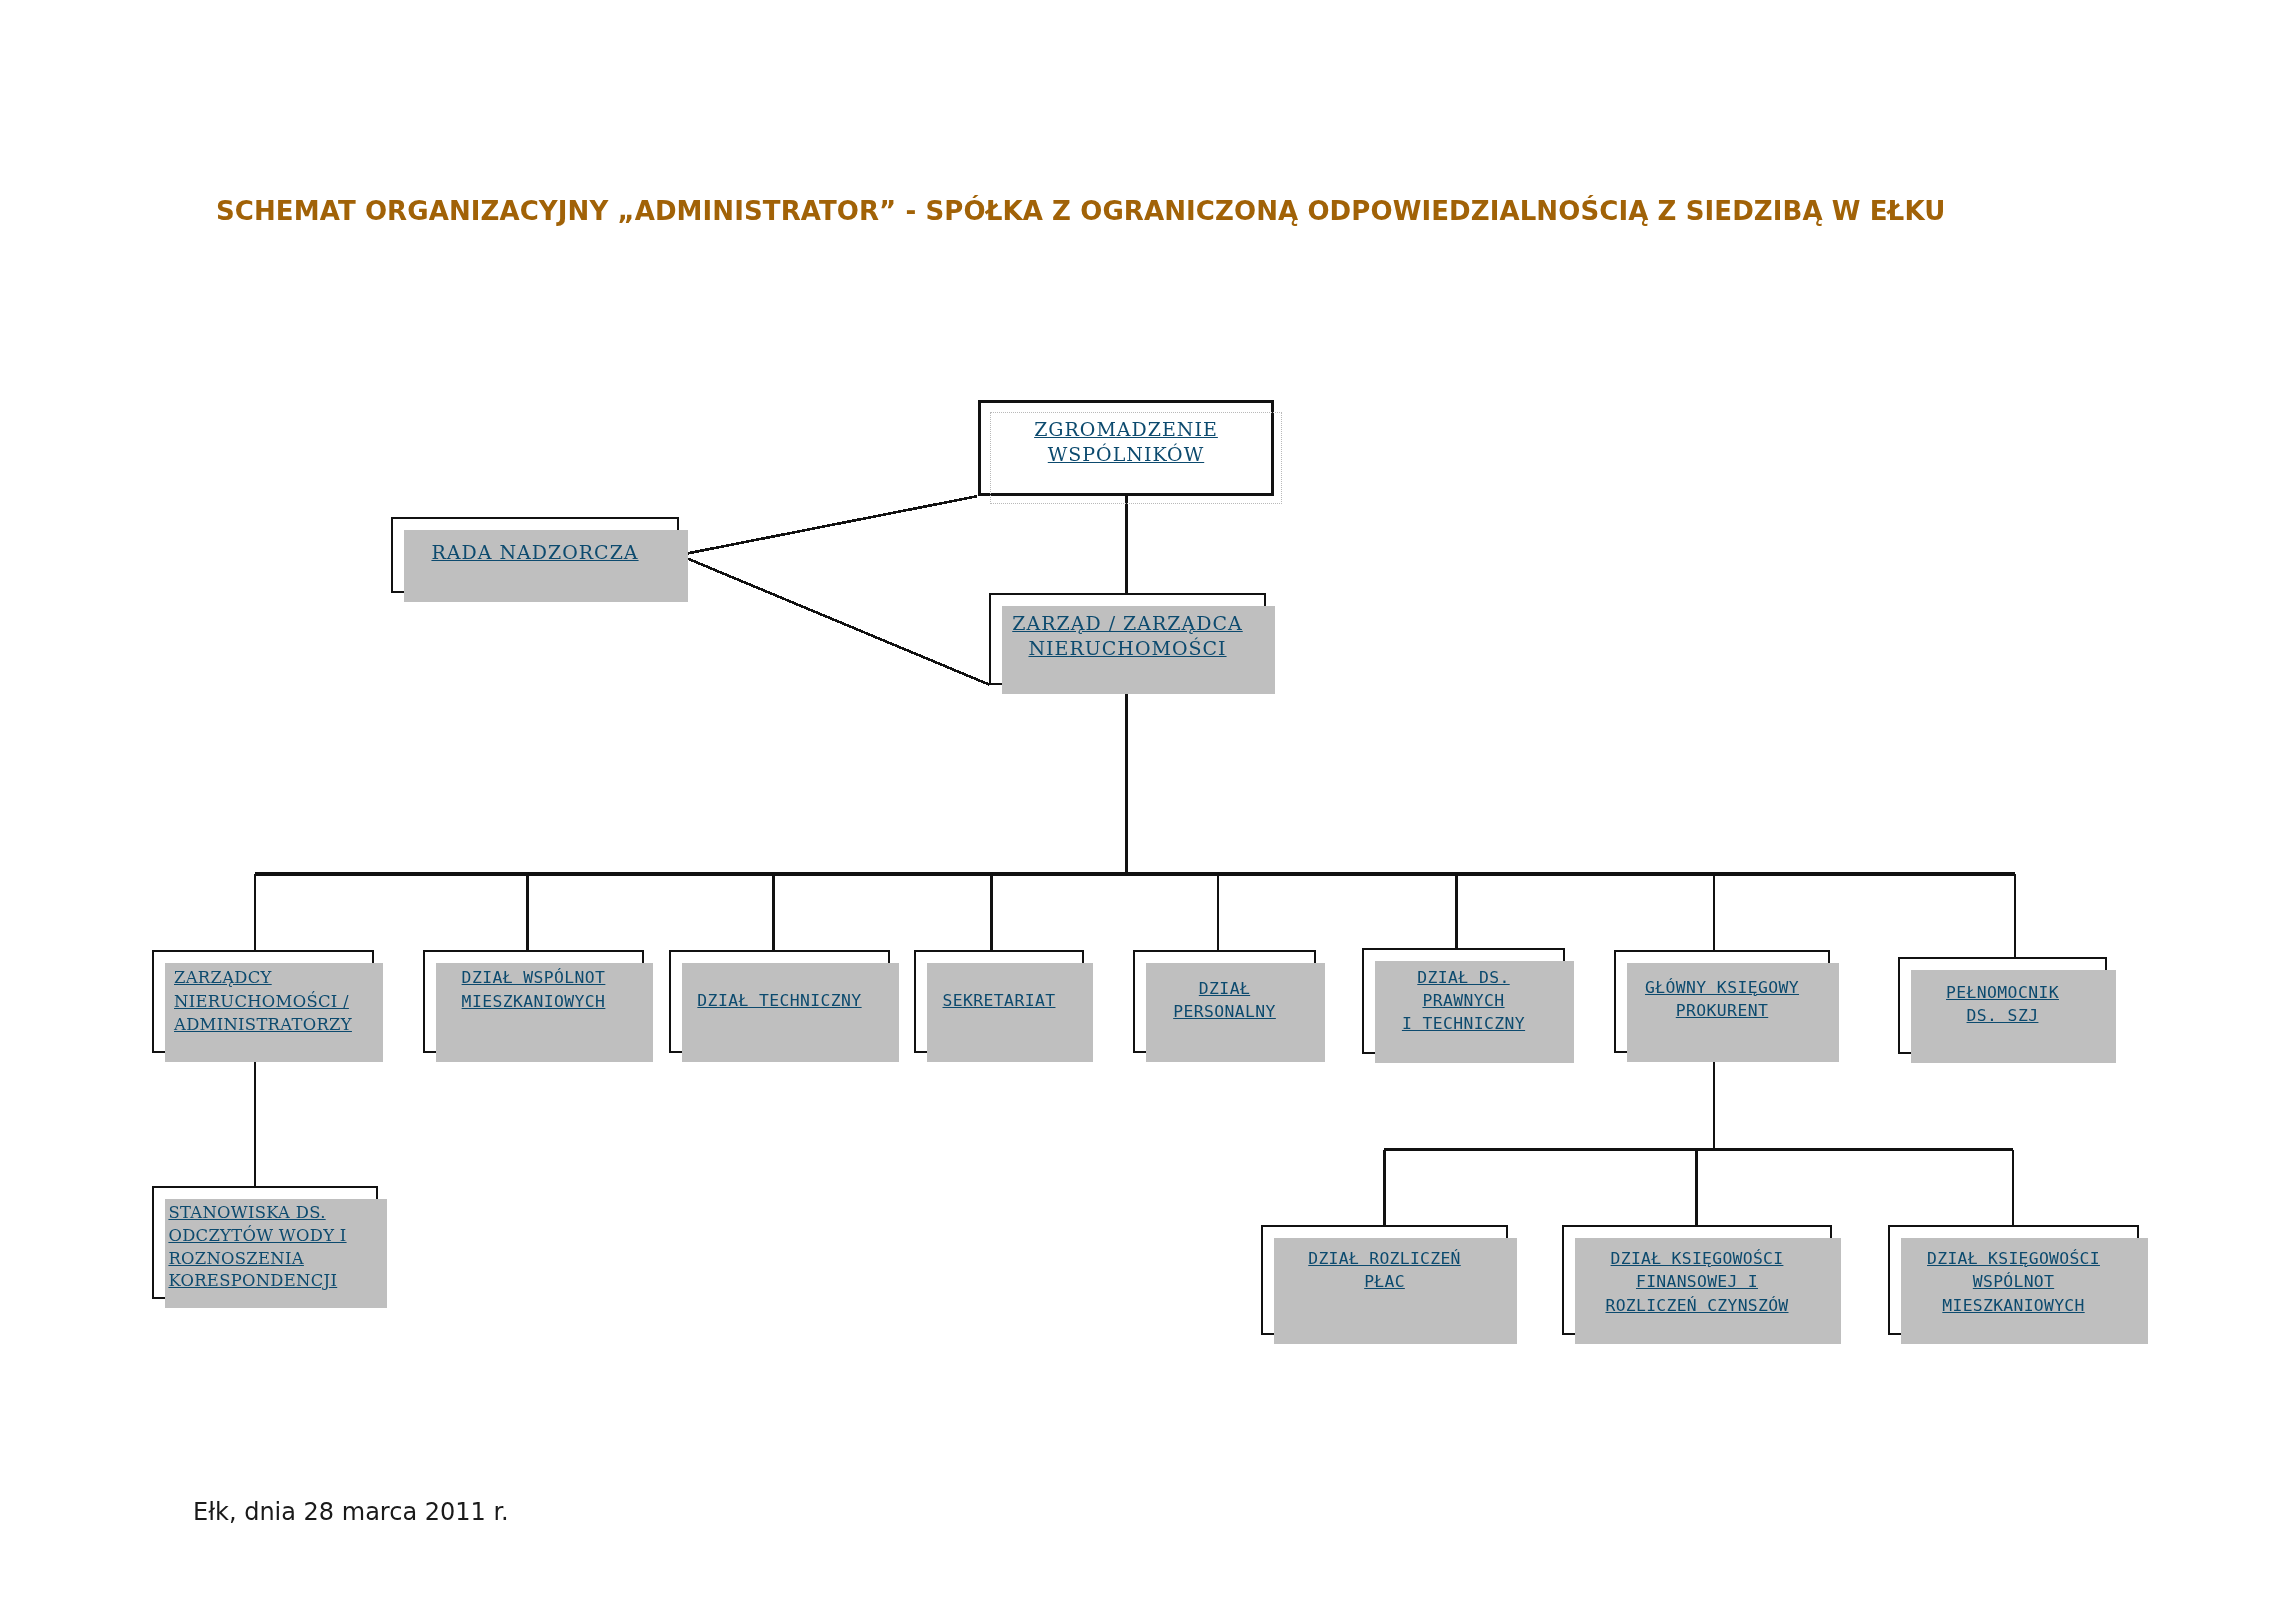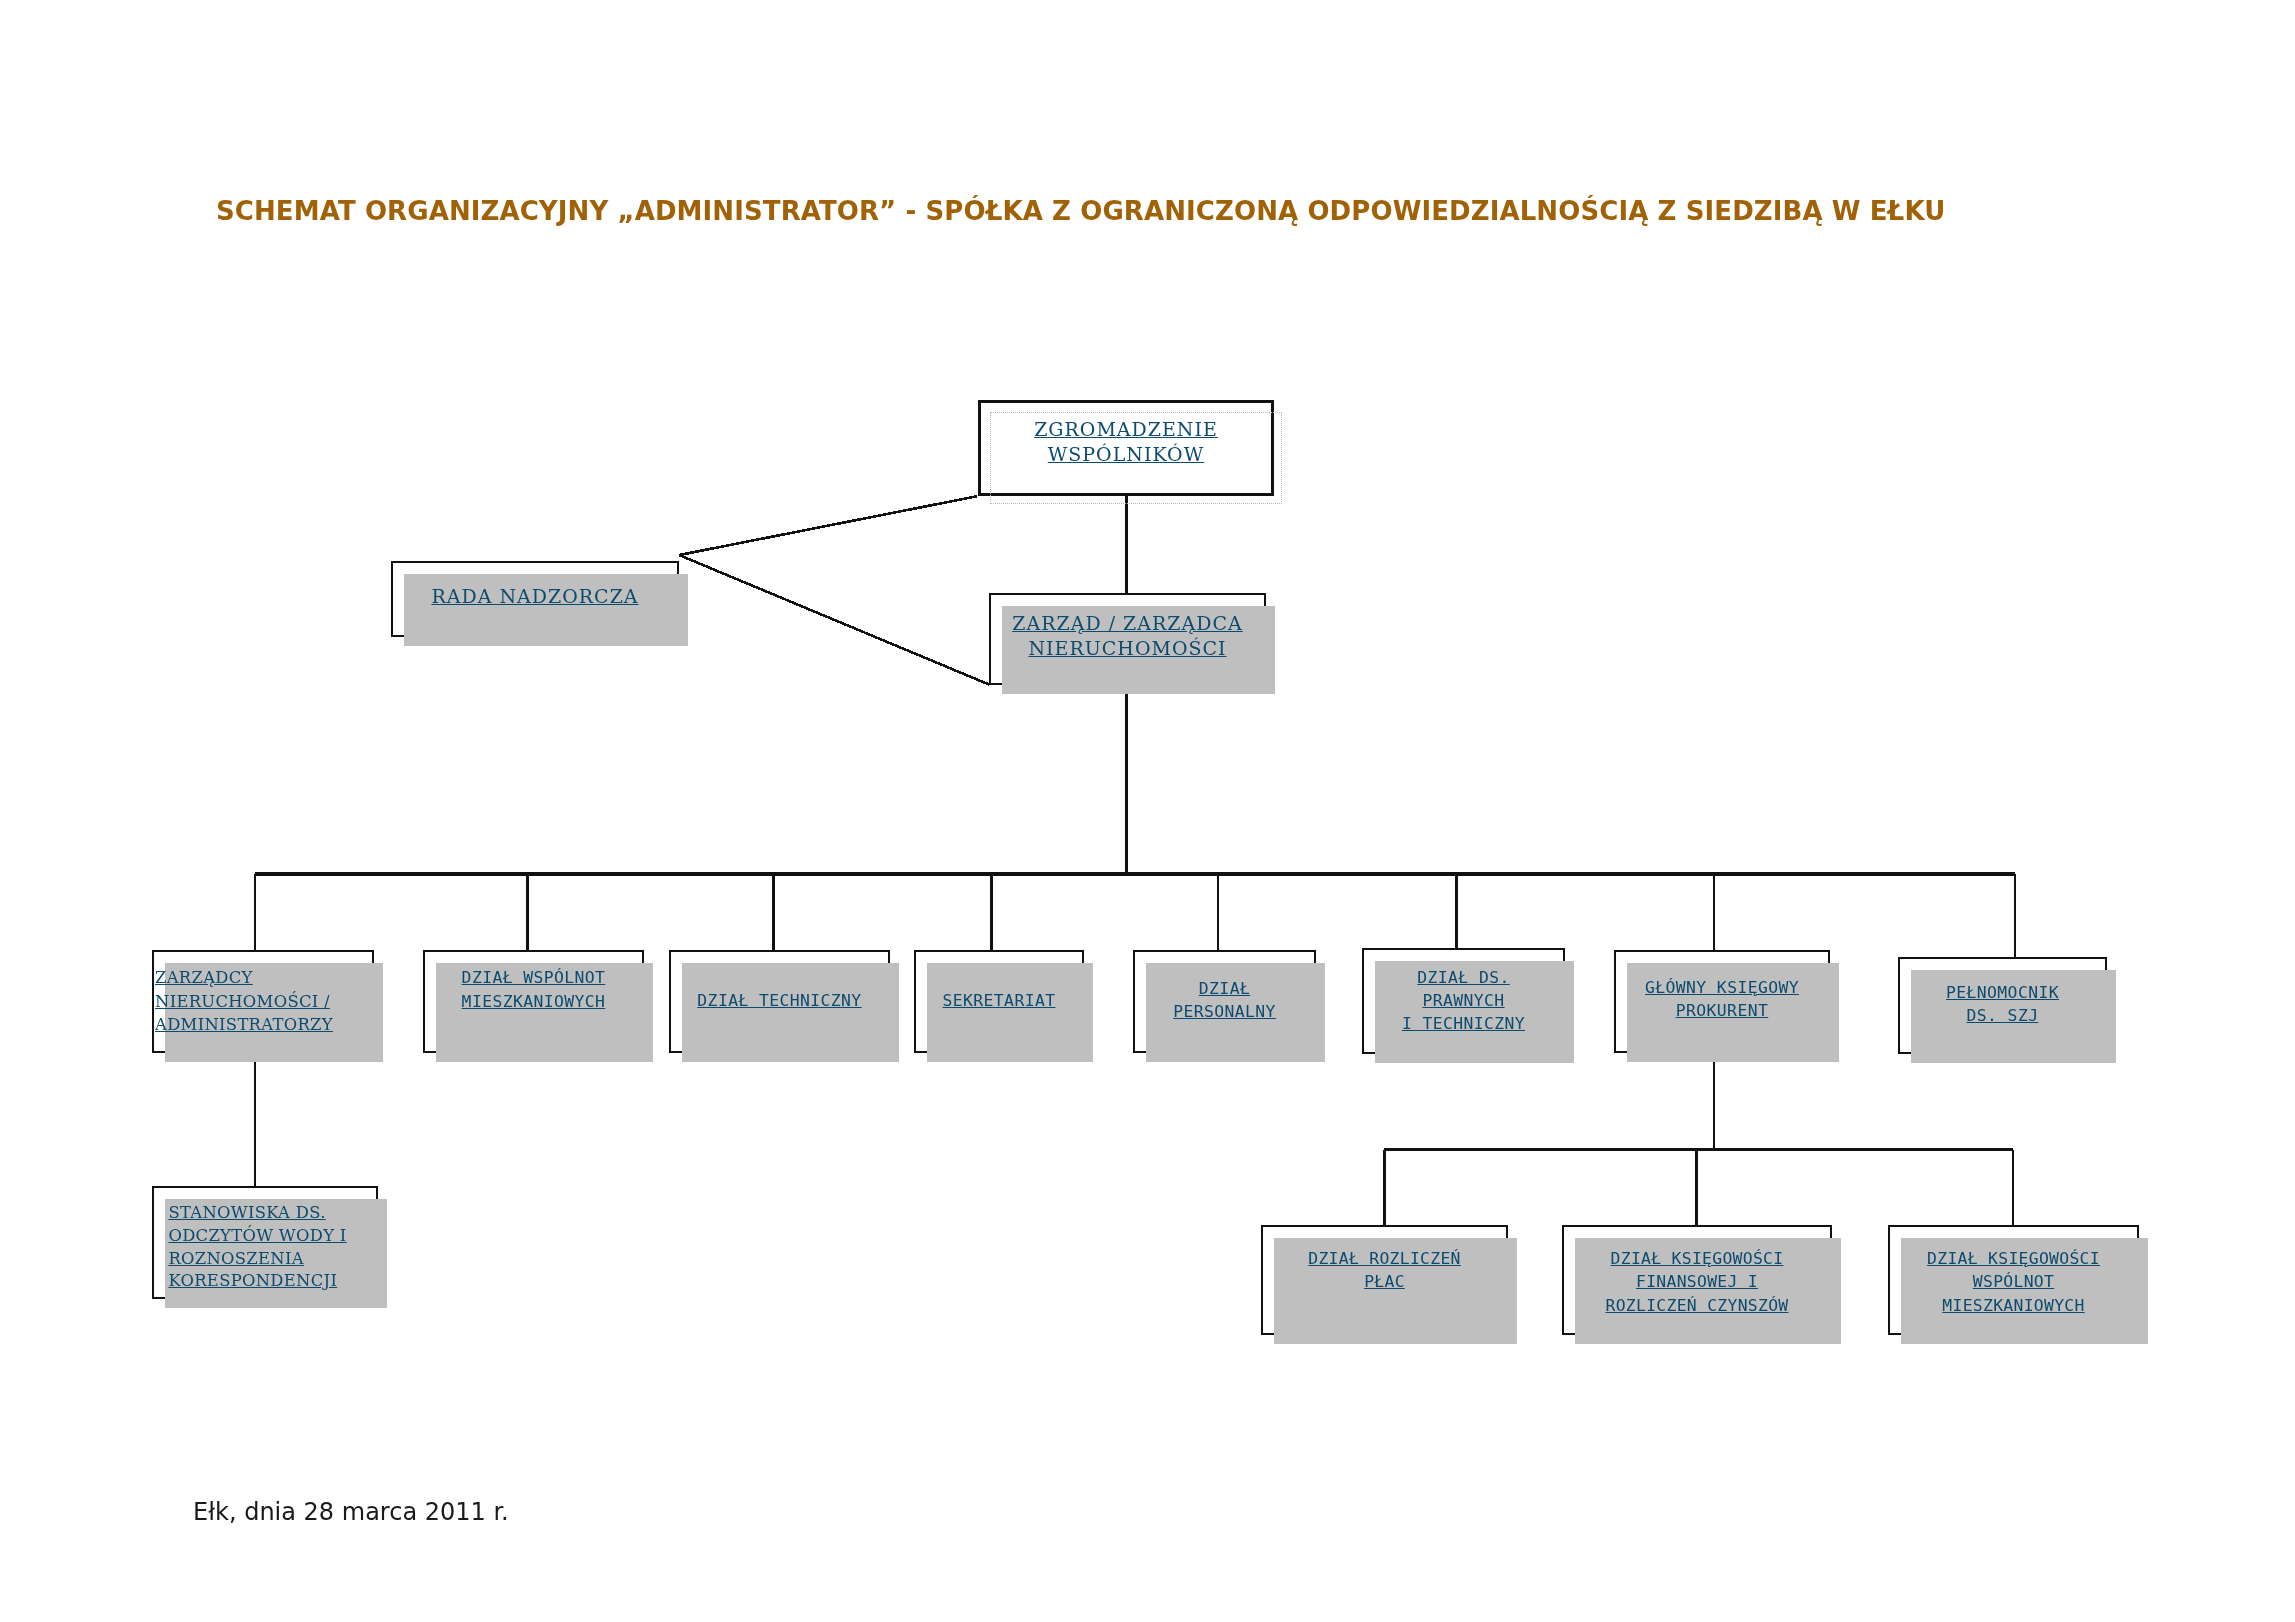--- a/index.html
+++ b/index.html
@@ -44,34 +44,34 @@
     color:#0c4a6e;white-space:pre-line;text-decoration:underline;
   }
 
   
   #node-assembly{left:978px;top:400px;width:296px;height:96px;border-width:3.3px;}
   #node-assembly .shadow{background:transparent;border:1.3px dotted #b9b9b9;
         left:9.2px;top:9.2px;width:100%;height:100%;}
   #node-assembly .txt{top:14.4px;text-align:center;font-size:19px;line-height:1.30;
         font-family:"DejaVu Serif","Liberation Serif",serif;letter-spacing:1px;}
 
-  #node-supervisory{left:391px;top:517px;width:288px;height:76px;margin-top:44px;}
+  #node-supervisory{left:391px;top:517px;width:288px;height:76px;}
   #node-supervisory .txt{top:22px;text-align:center;font-size:19px;line-height:1.25;
         font-family:"DejaVu Serif","Liberation Serif",serif;letter-spacing:1px;}
 
   #node-board{left:989px;top:593px;width:277px;height:92px;}
   #node-board .txt{top:15.7px;text-align:center;font-size:19px;line-height:1.32;
         font-family:"DejaVu Serif","Liberation Serif",serif;letter-spacing:1px;}
 
   
   .dept{top:950px;height:103px;}
   .dept .txt{font-size:16.4px;line-height:1.42;letter-spacing:0.4px;text-align:center;}
 
   #node-d0{left:152px;width:222px;}
-  #node-d0 .txt{top:14.4px;text-align:left;padding-left:1px;
+  #node-d0 .txt{top:14.4px;text-align:left;padding-left:20px;
         font-family:"DejaVu Serif","Liberation Serif",serif;font-size:16.4px;letter-spacing:0.3px;}
   #node-d1{left:423px;width:221px;}
   #node-d1 .txt{top:14.4px;font-family:"DejaVu Sans Mono","Liberation Mono",monospace;}
   #node-d2{left:669px;width:221px;}
   #node-d2 .txt{top:37px;}
   #node-d3{left:914px;width:170px;}
   #node-d3 .txt{top:37px;}
   #node-d4{left:1133px;width:183px;}
   #node-d4 .txt{top:25px;}
   #node-d5{left:1362px;width:203px;top:948px;height:106px;}

